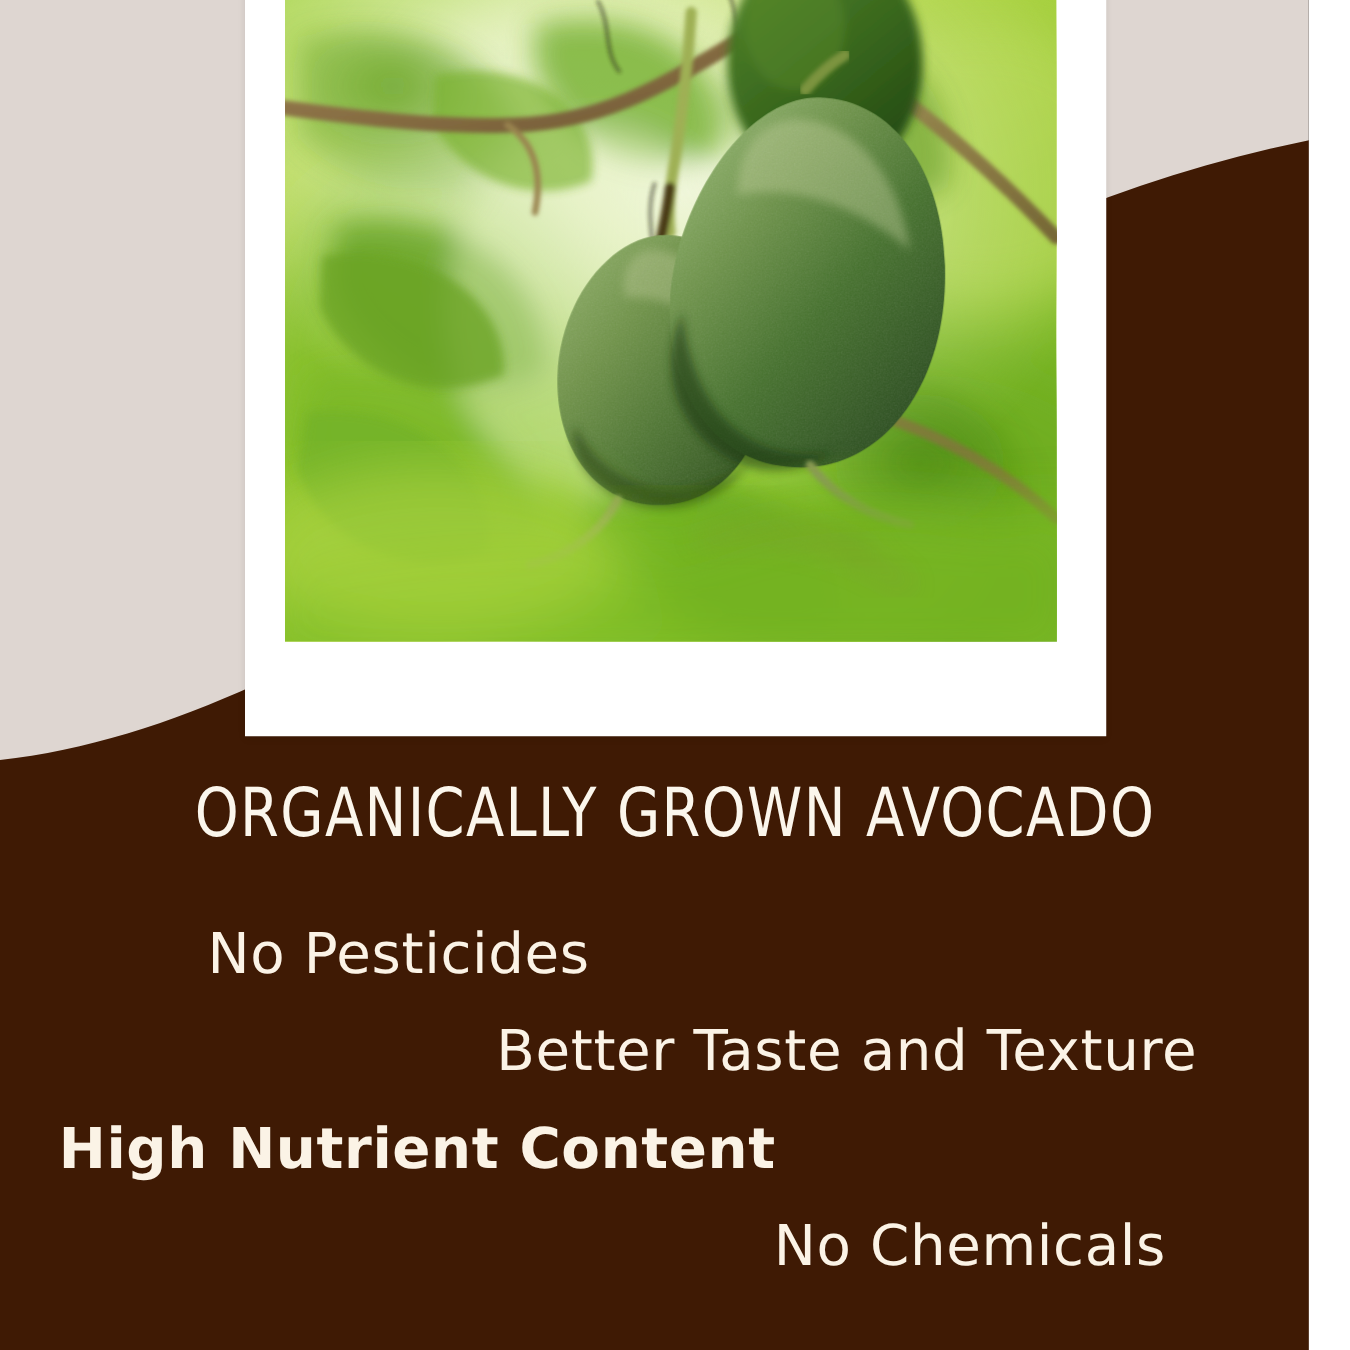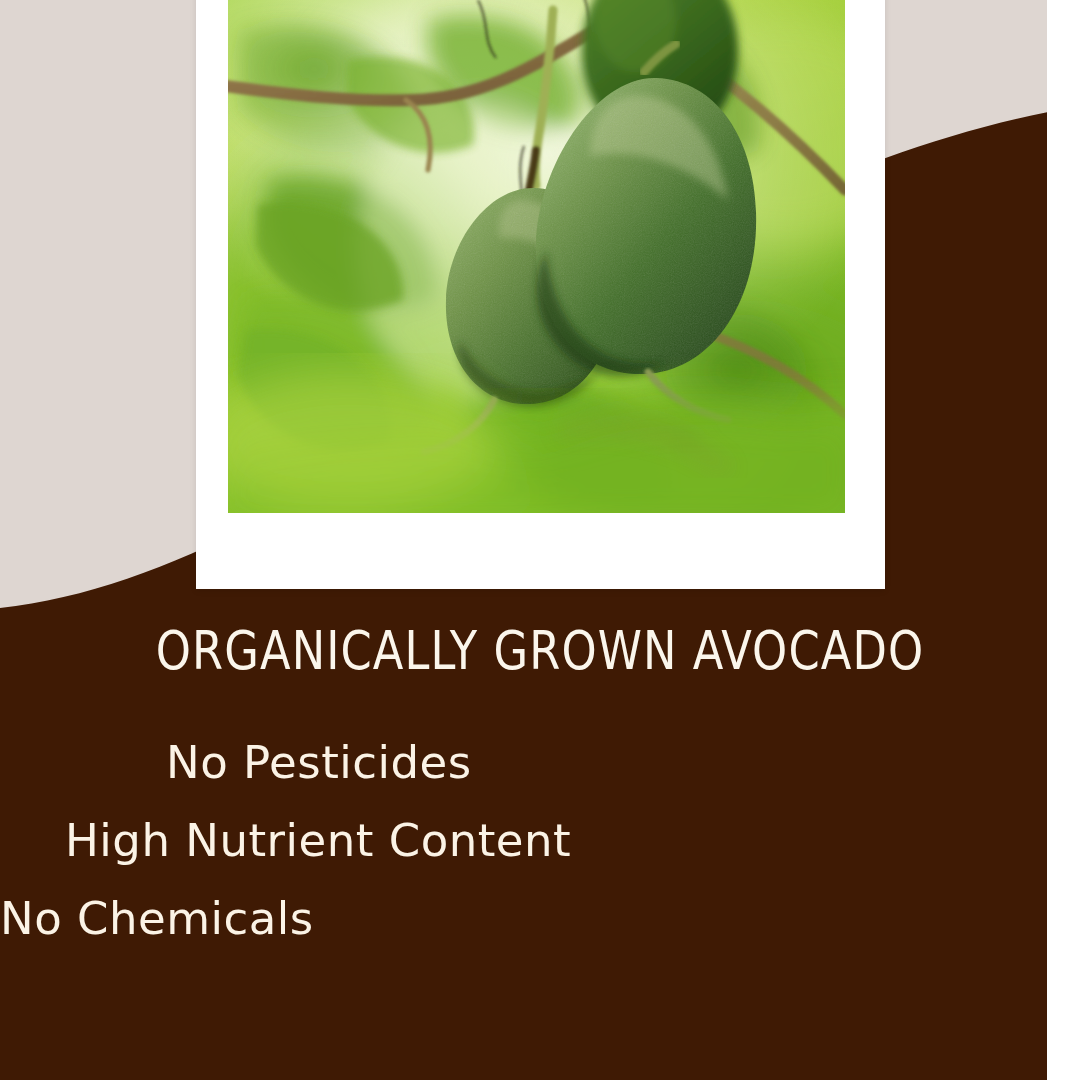--- a/index.html
+++ b/index.html
@@ -78,22 +78,22 @@
     font-weight: 400;
     line-height: 78px;
     letter-spacing: 0.5px;
   }
   .feature-line {
     white-space: nowrap;
     display: block;
   }
   .feature-line.pos-0 { padding-left: 166px; }
   .feature-line.pos-1 { padding-left: 397px; }
-  .feature-line.pos-2 { padding-left: 65px; }
-  .feature-line.pos-3 { }
+  .feature-line.pos-2 { padding-left: 47px; font-weight: bold; }
+  .feature-line.pos-3 { padding-left: 619px; }
 </style>
 </head>
 <body>
 
 <div class="poster">
 
   <div class="bg-beige"></div>
 
   <svg class="bg-curve" viewBox="0 0 1080 1080" preserveAspectRatio="none">
     <path d="M 0,608
@@ -279,17 +279,18 @@
           <path d="M 330,430 C 400,420 460,440 500,470" stroke="#8a7b3c" stroke-width="5" fill="none"></path>
         </g>
       </svg>
     </div>
   </div>
 
   <div class="headline">ORGANICALLY GROWN AVOCADO</div>
 
   <div class="features">
     <span class="feature-line pos-0">No Pesticides</span>
+    <span class="feature-line pos-1">Better Taste and Texture</span>
     <span class="feature-line pos-2">High Nutrient Content</span>
     <span class="feature-line pos-3">No Chemicals</span>
   </div>
 
 </div>
 
 </body></html>

